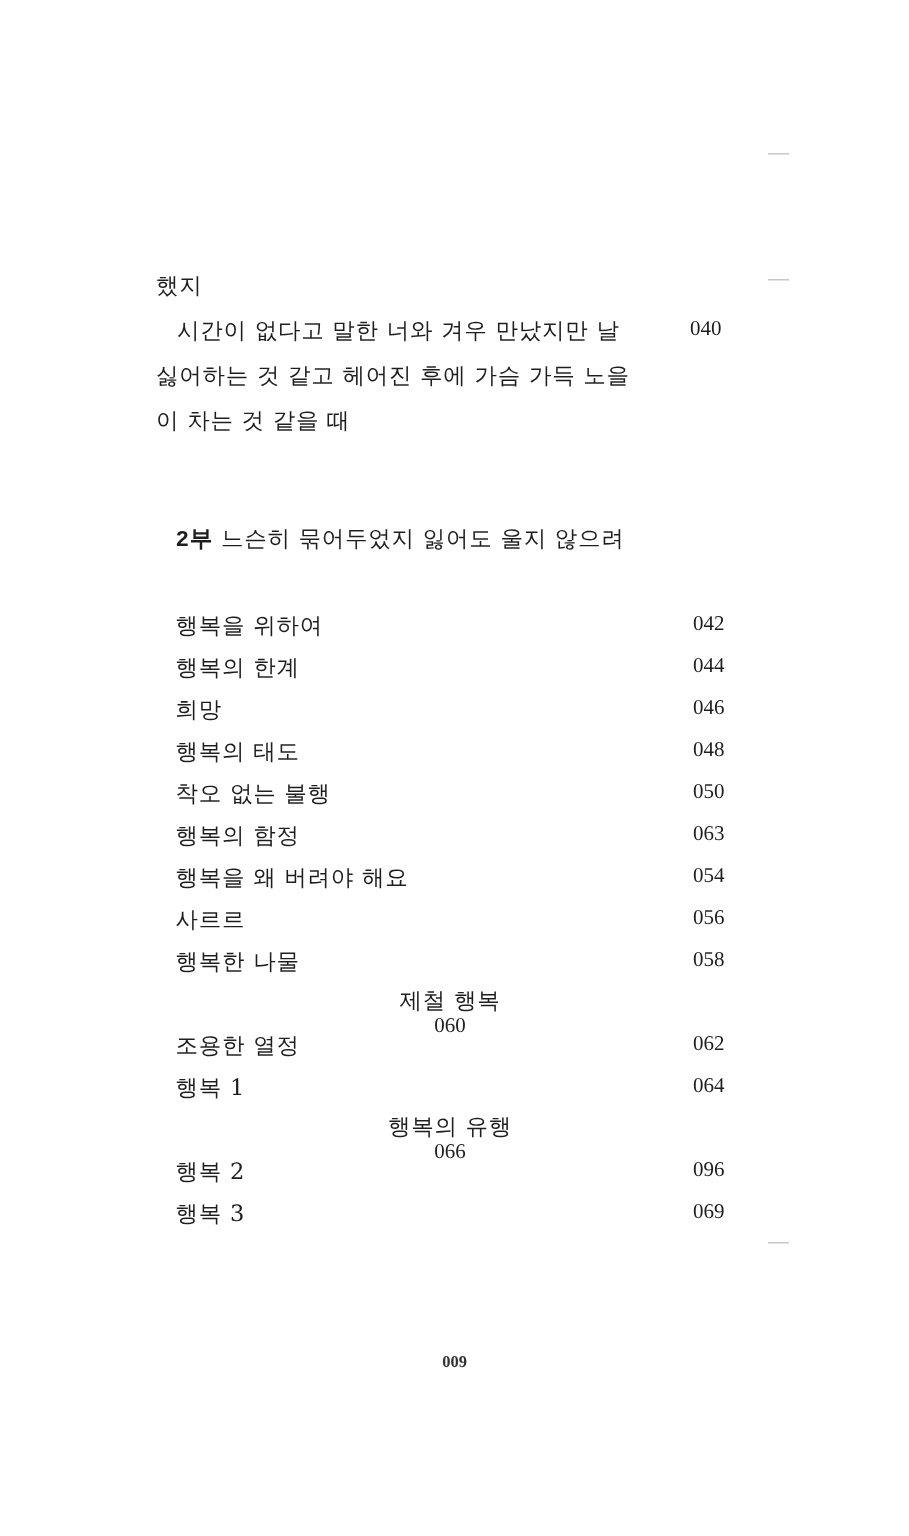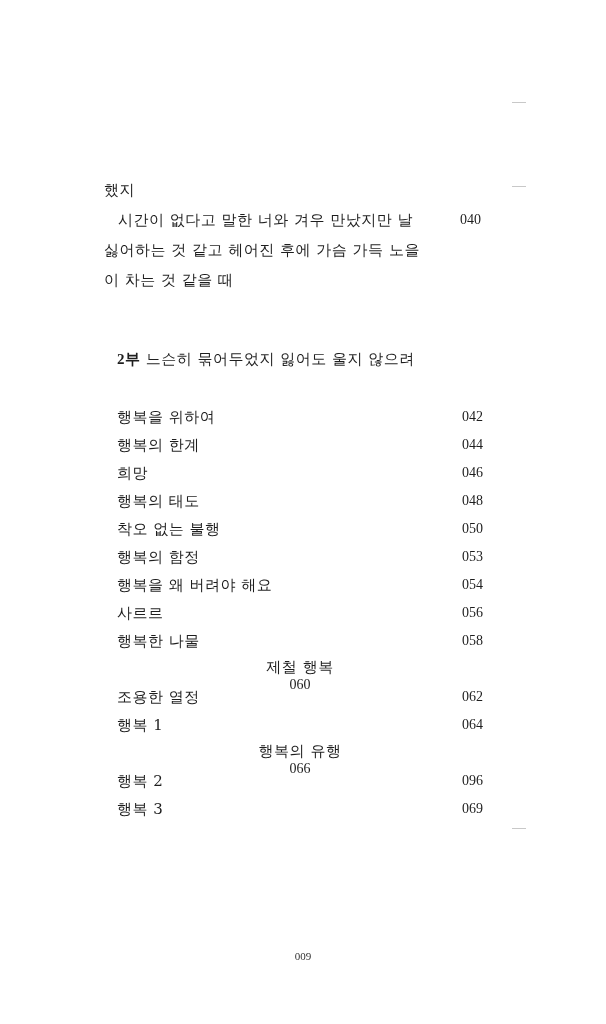--- a/index.html
+++ b/index.html
@@ -55,21 +55,21 @@
       position: absolute;
       left: 117px;
       top: 348px;
       font-size: 15px;
       line-height: 22px;
       white-space: nowrap;
       letter-spacing: 0.5px;
     }
     .section-title .num {
       font-weight: bold;
-      font-family: Liberation Serif, serif;
+      font-family: Liberation Mono, monospace;
     }
     .toc {
       position: absolute;
       left: 117px;
       top: 406px;
       width: 366px;
     }
     .toc-item {
       position: absolute;
       left: 0;
@@ -89,23 +89,22 @@
       font-family: "Liberation Serif", "DejaVu Serif", serif;
     }
     .folio {
       position: absolute;
       left: 0;
       width: 606px;
       top: 902px;
       text-align: center;
       font-size: 11px;
       font-family: "Liberation Serif", "DejaVu Serif", serif;
-      font-weight: normal;
+      font-weight: bold;
       color: #333;
-      margin-top: 48px;
     }
   </style>
 </head>
 <body>
 
 <div class="page">
 
   <div class="crop-mark" style="top:102px;"></div>
   <div class="crop-mark" style="top:186px;"></div>
   <div class="crop-mark" style="top:828px;"></div>
@@ -139,21 +138,21 @@
     <div class="toc-item" style="top:84px;">
       <span class="toc-title">행복의 태도</span>
       <span class="toc-page">048</span>
     </div>
     <div class="toc-item" style="top:112px;">
       <span class="toc-title">착오 없는 불행</span>
       <span class="toc-page">050</span>
     </div>
     <div class="toc-item" style="top:140px;">
       <span class="toc-title">행복의 함정</span>
-      <span class="toc-page">053</span>
+      <span class="toc-page">063</span>
     </div>
     <div class="toc-item" style="top:168px;">
       <span class="toc-title">행복을 왜 버려야 해요</span>
       <span class="toc-page">054</span>
     </div>
     <div class="toc-item" style="top:196px;">
       <span class="toc-title">사르르</span>
       <span class="toc-page">056</span>
     </div>
     <div class="toc-item" style="top:224px;">

